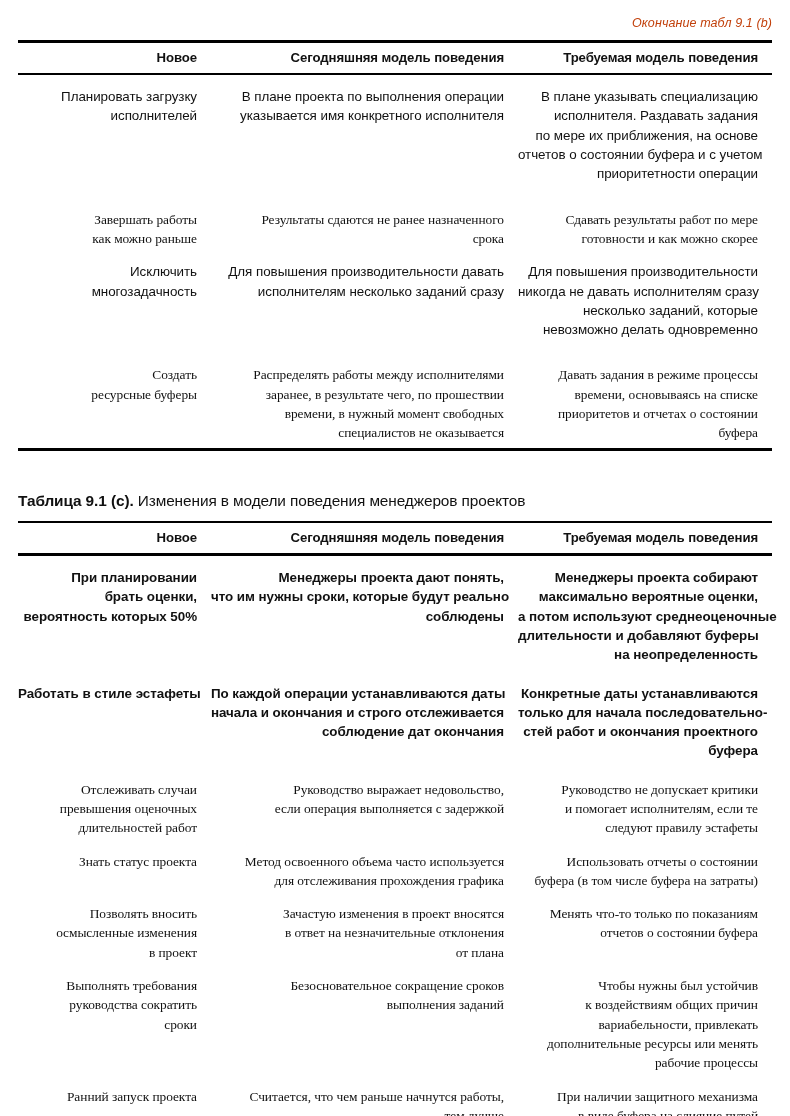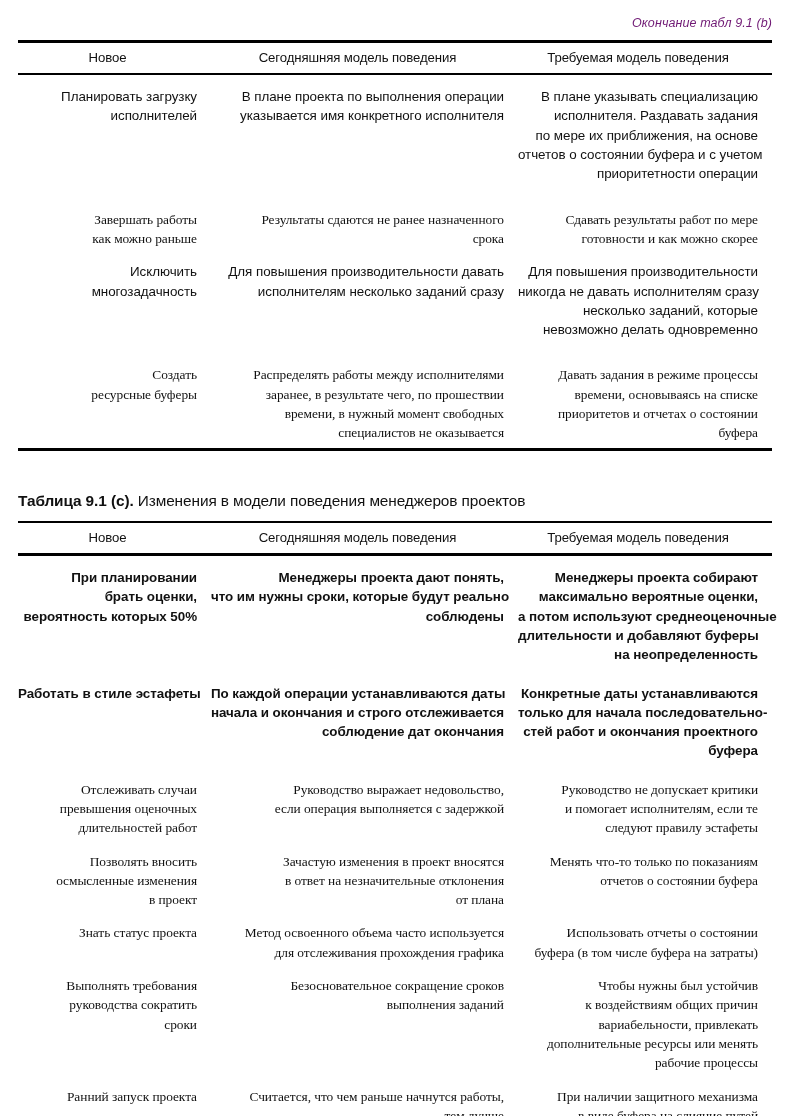--- a/index.html
+++ b/index.html
@@ -27,21 +27,21 @@
     box-sizing: border-box;
     padding: 0 18px;
   }
 
   
   .running-head {
     text-align: right;
     font-style: italic;
     font-size: 12.5px;
     line-height: 14px;
-    color: #701a75;
+    color: #c2410c;
     padding-top: 16px;
     padding-right: 0px;
     letter-spacing: 0.1px;
   }
 
   
   .rule {
     width: 754px;
     background: #000000;
   }
@@ -54,22 +54,22 @@
     width: 754px;
     border-collapse: collapse;
     table-layout: fixed;
     font-size: 13.4px;
   }
   table.tbl col.c1 { width: 193px; }
   table.tbl col.c2 { width: 307px; }
   table.tbl col.c3 { width: 254px; }
 
   table.tbl th {
-    text-align: center;
-    font-weight: normal;
+    text-align: right;
+    font-weight: bold;
     font-size: 13.2px;
     padding: 7px 14px 8px 0;
     vertical-align: top;
     letter-spacing: -0.1px;
     white-space: nowrap;
     margin-left: 34px;
   }
   table.tbl td {
     text-align: right;
     vertical-align: top;
@@ -280,46 +280,46 @@
         </td>
         <td>
           <span class="ln">Руководство не допускает критики</span>
           <span class="ln">и помогает исполнителям, если те</span>
           <span class="ln">следуют правилу эстафеты</span>
         </td>
       </tr>
 
       <tr class="row-pad-sm">
         <td>
+          <span class="ln">Знать статус проекта</span>
+        </td>
+        <td>
+          <span class="ln">Метод освоенного объема часто используется</span>
+          <span class="ln">для отслеживания прохождения графика</span>
+        </td>
+        <td>
+          <span class="ln">Использовать отчеты о состоянии</span>
+          <span class="ln">буфера (в том числе буфера на затраты)</span>
+        </td>
+      </tr>
+
+      <tr class="row-pad-sm">
+        <td>
           <span class="ln">Позволять вносить</span>
           <span class="ln">осмысленные изменения</span>
           <span class="ln">в проект</span>
         </td>
         <td>
           <span class="ln">Зачастую изменения в проект вносятся</span>
           <span class="ln">в ответ на незначительные отклонения</span>
           <span class="ln">от плана</span>
         </td>
         <td>
           <span class="ln">Менять что-то только по показаниям</span>
           <span class="ln">отчетов о состоянии буфера</span>
-        </td>
-      </tr>
-
-      <tr class="row-pad-sm">
-        <td>
-          <span class="ln">Знать статус проекта</span>
-        </td>
-        <td>
-          <span class="ln">Метод освоенного объема часто используется</span>
-          <span class="ln">для отслеживания прохождения графика</span>
-        </td>
-        <td>
-          <span class="ln">Использовать отчеты о состоянии</span>
-          <span class="ln">буфера (в том числе буфера на затраты)</span>
         </td>
       </tr>
 
       <tr class="row-pad-sm">
         <td>
           <span class="ln">Выполнять требования</span>
           <span class="ln">руководства сократить</span>
           <span class="ln">сроки</span>
         </td>
         <td>

